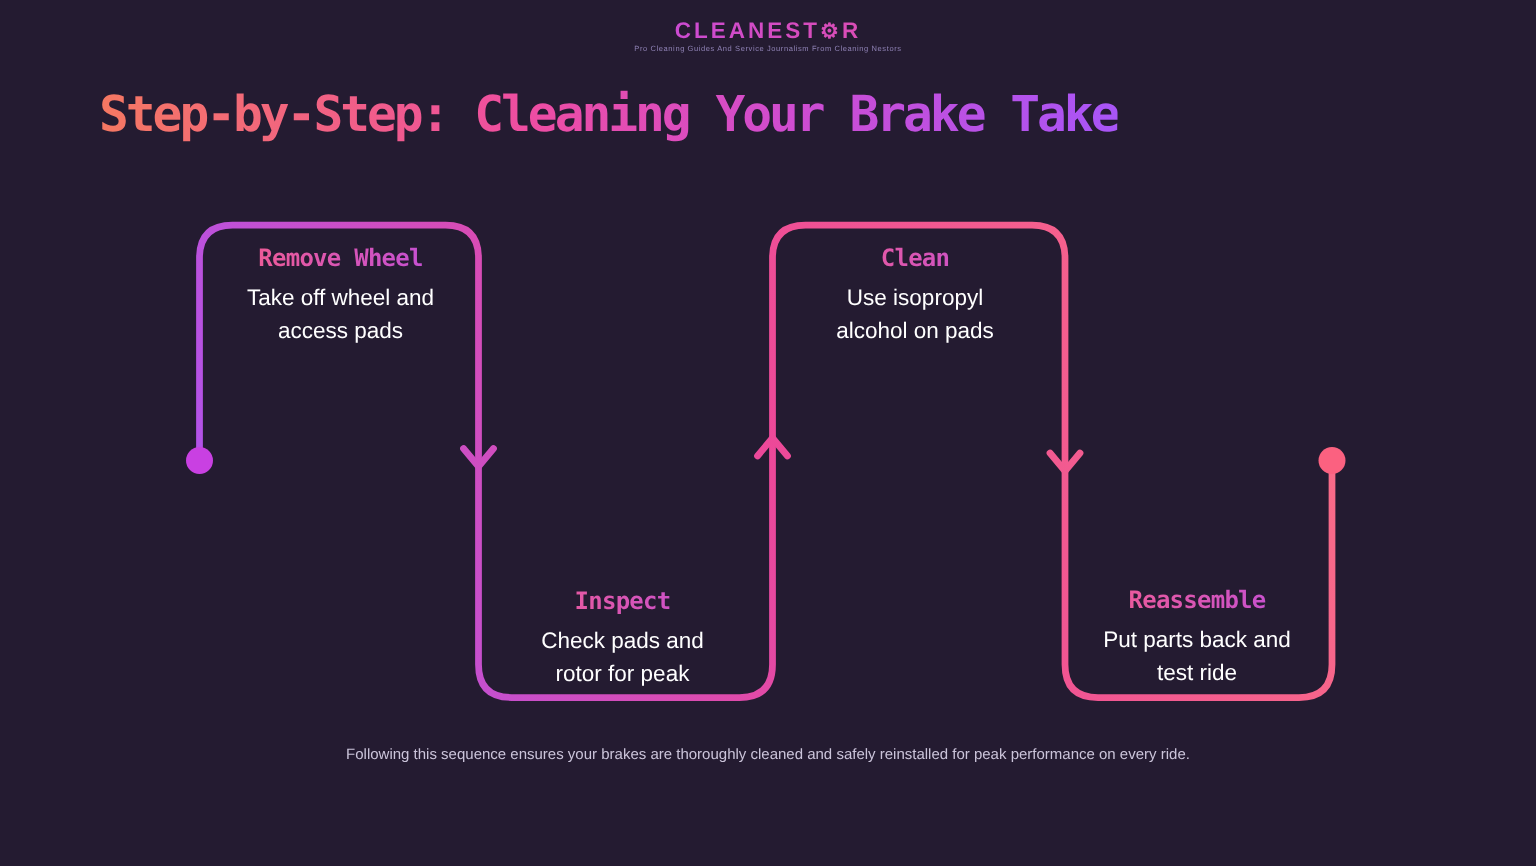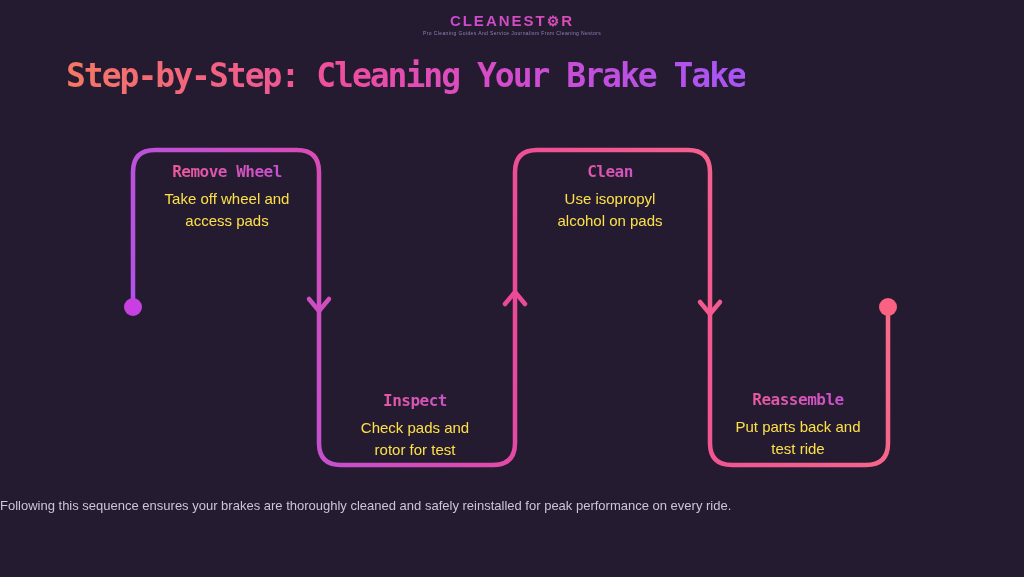--- a/index.html
+++ b/index.html
@@ -52,35 +52,36 @@
   .step-title {
     font-family: "DejaVu Sans Mono", monospace;
     font-weight: bold; font-size: 16px; letter-spacing: -0.5px;
     background: linear-gradient(90deg, #fa5f84 0%, #b84ce5 100%);
     -webkit-background-clip: text; background-clip: text;
     -webkit-text-fill-color: transparent; color: transparent;
   }
   .step-desc {
     margin: 7px auto 0;
     font-size: 15px; line-height: 1.45;
-    color: #fde047;
+    color: #ffffff;
   }
   .step-1 { left: 132px; top: 162px; }
   .step-2 { left: 320px; top: 391px; }
   .step-3 { left: 515px; top: 162px; }
   .step-4 { left: 703px; top: 390px; }
   .step-1 .step-desc { width: 150px; }
   .step-2 .step-desc { width: 124px; }
   .step-3 .step-desc { width: 126px; }
   .step-4 .step-desc { width: 150px; }
 
   
   .footer-note {
     position: absolute; left: 0; right: 0; top: 498px; margin: 0;
-    font-size: 13px;
+    text-align: center;
+    font-size: 10px;
     color: #cbc4da;
   }
 </style>
 </head>
 <body>
 
 <div class="canvas">
 
   <div class="logo">
     <span>CLEANEST</span><span class="gear">⚙</span><span>R</span>
@@ -110,21 +111,21 @@
     <circle cx="888" cy="307" r="9" fill="#fb6180"></circle>
   </svg>
 
   <div class="step step-1">
     <div class="step-title">Remove Wheel</div>
     <div class="step-desc">Take off wheel and access pads</div>
   </div>
 
   <div class="step step-2">
     <div class="step-title">Inspect</div>
-    <div class="step-desc">Check pads and rotor for test</div>
+    <div class="step-desc">Check pads and rotor for peak</div>
   </div>
 
   <div class="step step-4">
     <div class="step-title">Reassemble</div>
     <div class="step-desc">Put parts back and test ride</div>
   </div>
 
   <div class="step step-3">
     <div class="step-title">Clean</div>
     <div class="step-desc">Use isopropyl alcohol on pads</div>

